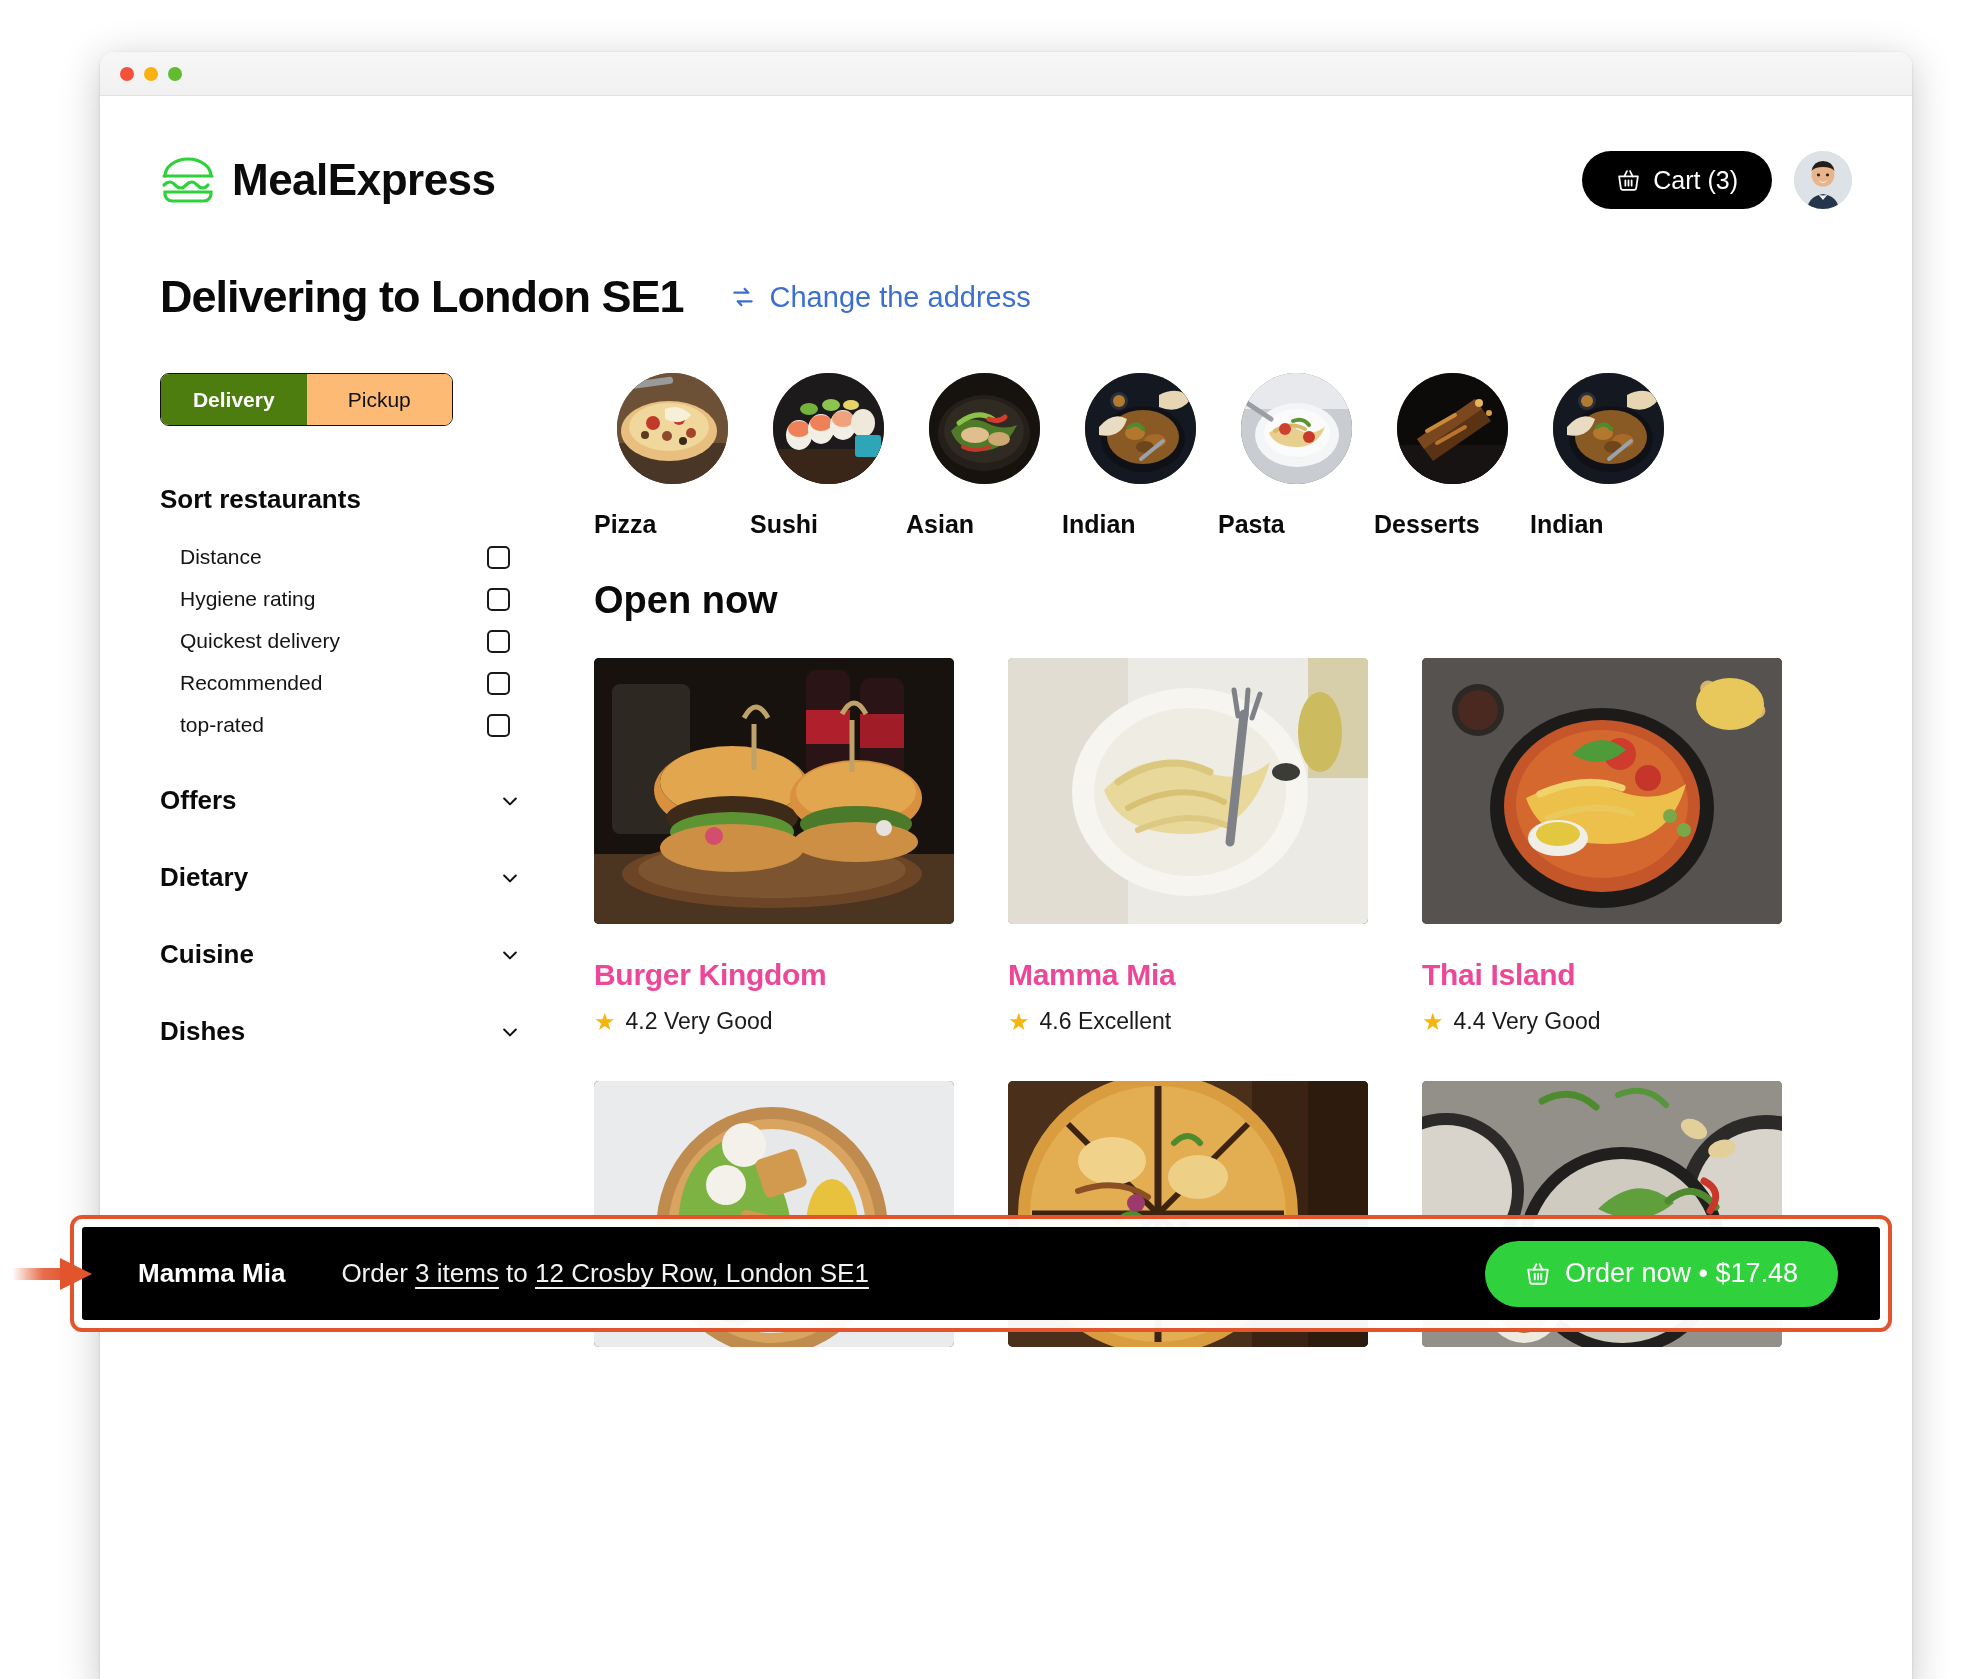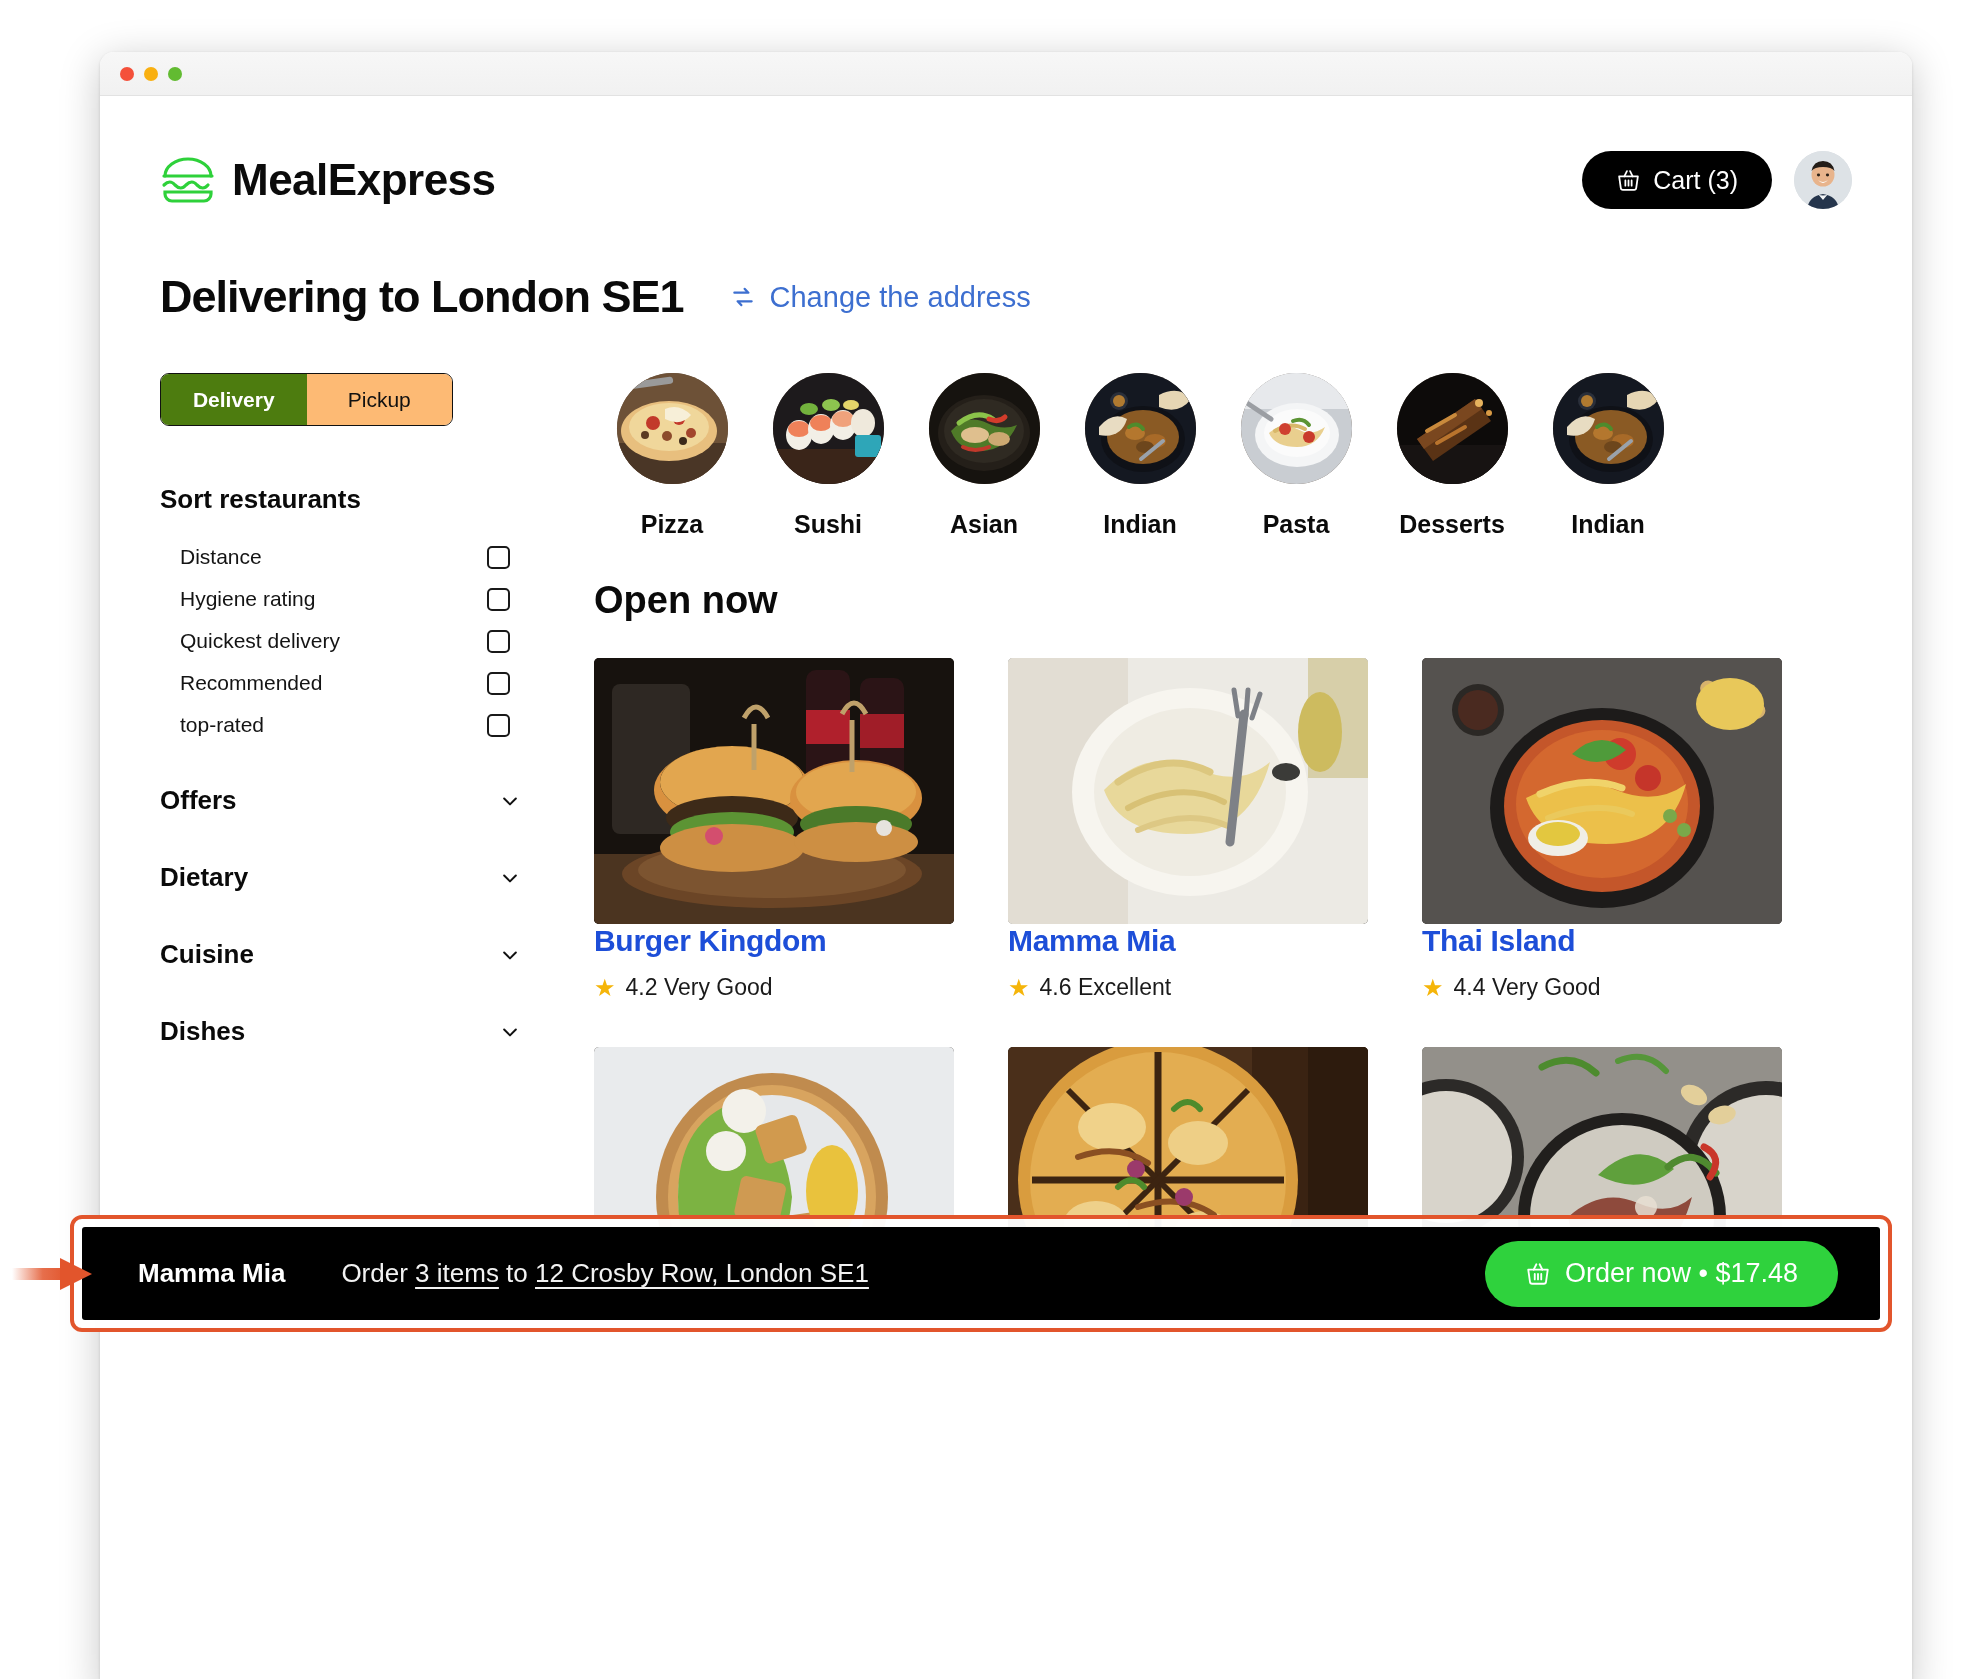--- a/index.html
+++ b/index.html
@@ -115,21 +115,21 @@
   }
   .acc-label { font-size: 26px; font-weight: 700; color: #0a0a0a; }
   .chev { width: 20px; height: 20px; color:#111; }
 
   
   #categories {
     display: flex; gap: 0; align-items: flex-start;
     margin-left: 0; overflow: hidden;
   }
   .cat {
-    width: 156px; flex: 0 0 156px; text-align: center; cursor: pointer;
+    width: 156px; flex: 0 0 156px; cursor: pointer;
   }
   .cat-img {
     width: 111px; height: 111px; border-radius: 50%;
     margin: 0 auto; overflow: hidden; background: #6b5a4a;
   }
   .cat-label {
     margin-top: 26px; font-size: 25px; font-weight: 700; color: #0b0b0b;
   }
 
   
@@ -140,21 +140,21 @@
   
   .card-grid {
     display: flex; gap: 54px; margin-top: 36px;
   }
   .card { width: 360px; flex: 0 0 360px; cursor: pointer; }
   .card-img {
     width: 360px; height: 266px; border-radius: 5px; overflow: hidden;
     background: #2b2520;
   }
   .card-title {
-    font-size: 30px; font-weight: 700; color: #1d4ed8;
+    margin-top: 34px; font-size: 30px; font-weight: 700; color: #ec4899;
     letter-spacing: -.3px;
   }
   .card-rating {
     margin-top: 16px; font-size: 23px; color: #1a1a1a;
     display: flex; align-items: center; gap: 10px;
   }
   .star { font-size: 24px; color: #f5b50a; line-height: 1; }
 
   #lower-grid { margin-top: 46px; }
 

